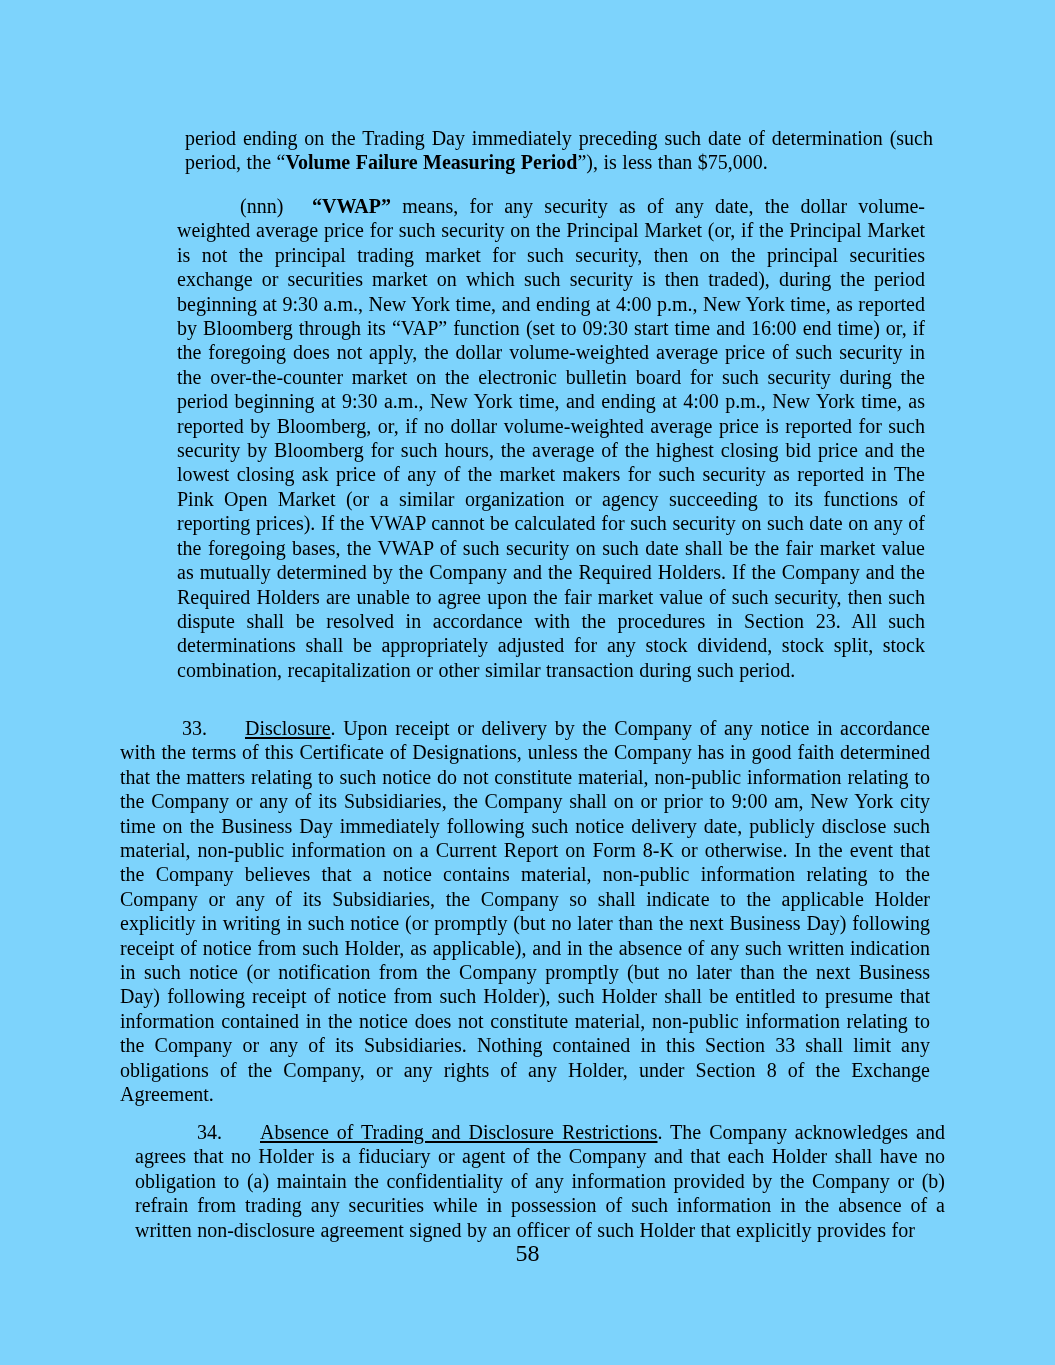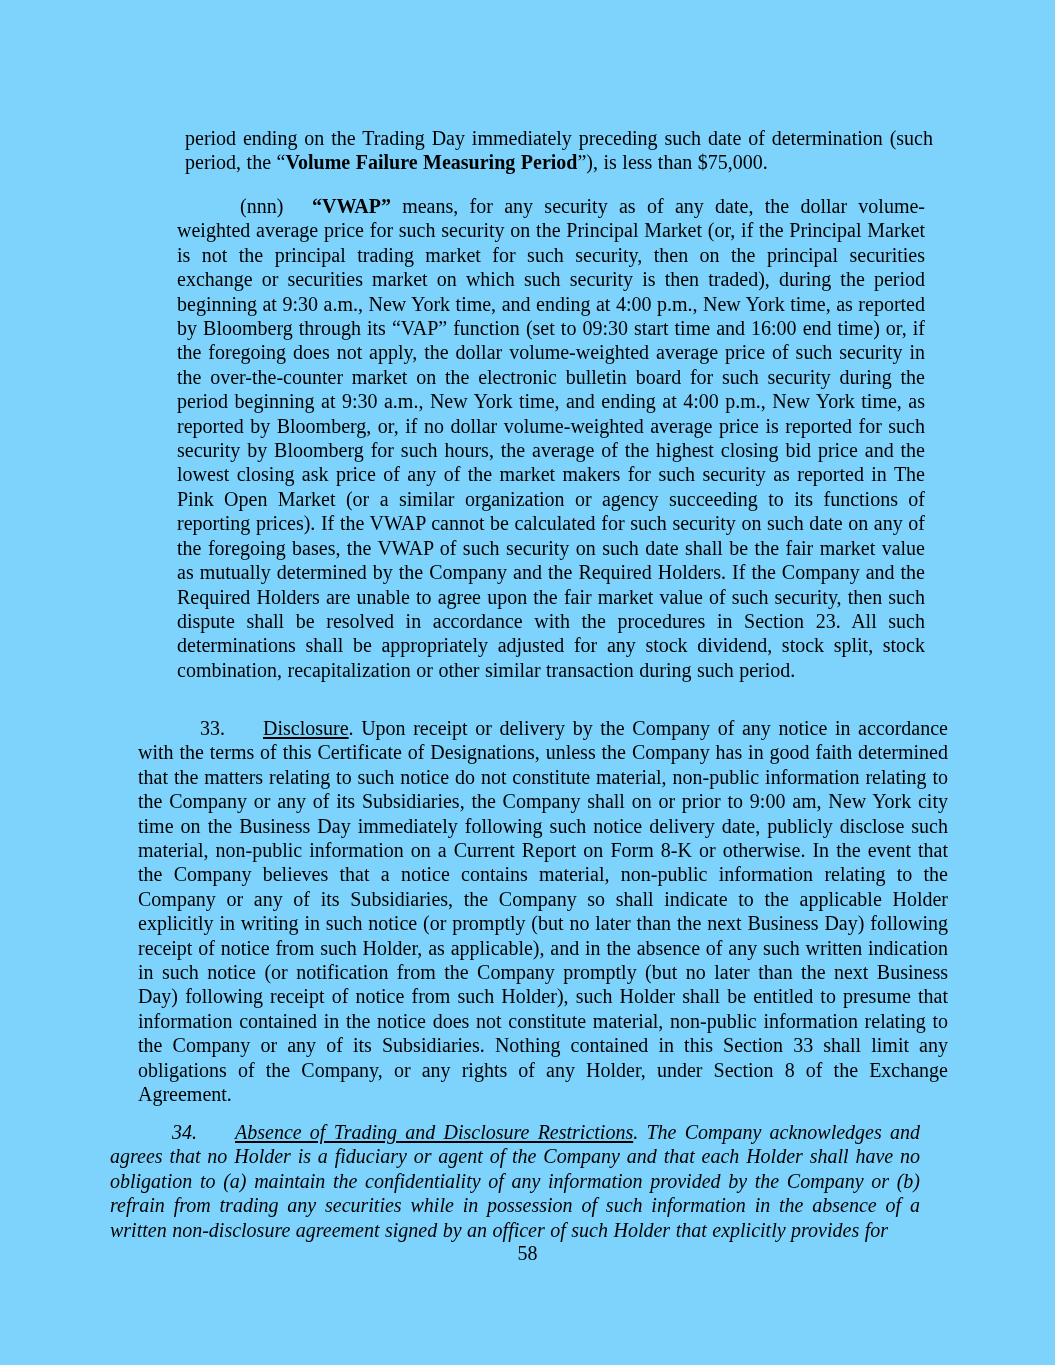--- a/index.html
+++ b/index.html
@@ -39,39 +39,38 @@
     width: 748px;
   }
   #p-nnn {
     left: 177px;
     top: 194px;
     width: 748px;
     text-indent: 63px;
   }
   
   #s33 {
-    left: 138px;
+    left: 120px;
     top: 716px;
     width: 810px;
     text-indent: 62px;
   }
   #s34 {
-    left: 110px;
+    left: 135px;
     top: 1120px;
     width: 810px;
     text-indent: 62px;
-    font-style: italic;
   }
   #page-number {
     position: absolute;
     left: 0;
     top: 1241px;
     width: 1055px;
     text-align: center;
-    font-size: 20px;
+    font-size: 24px;
     line-height: 24.4px;
     color: #000000;
   }
   .num {
     display: inline-block;
     width: 63px;
     text-indent: 0;
   }
   .lbl {
     display: inline-block;

